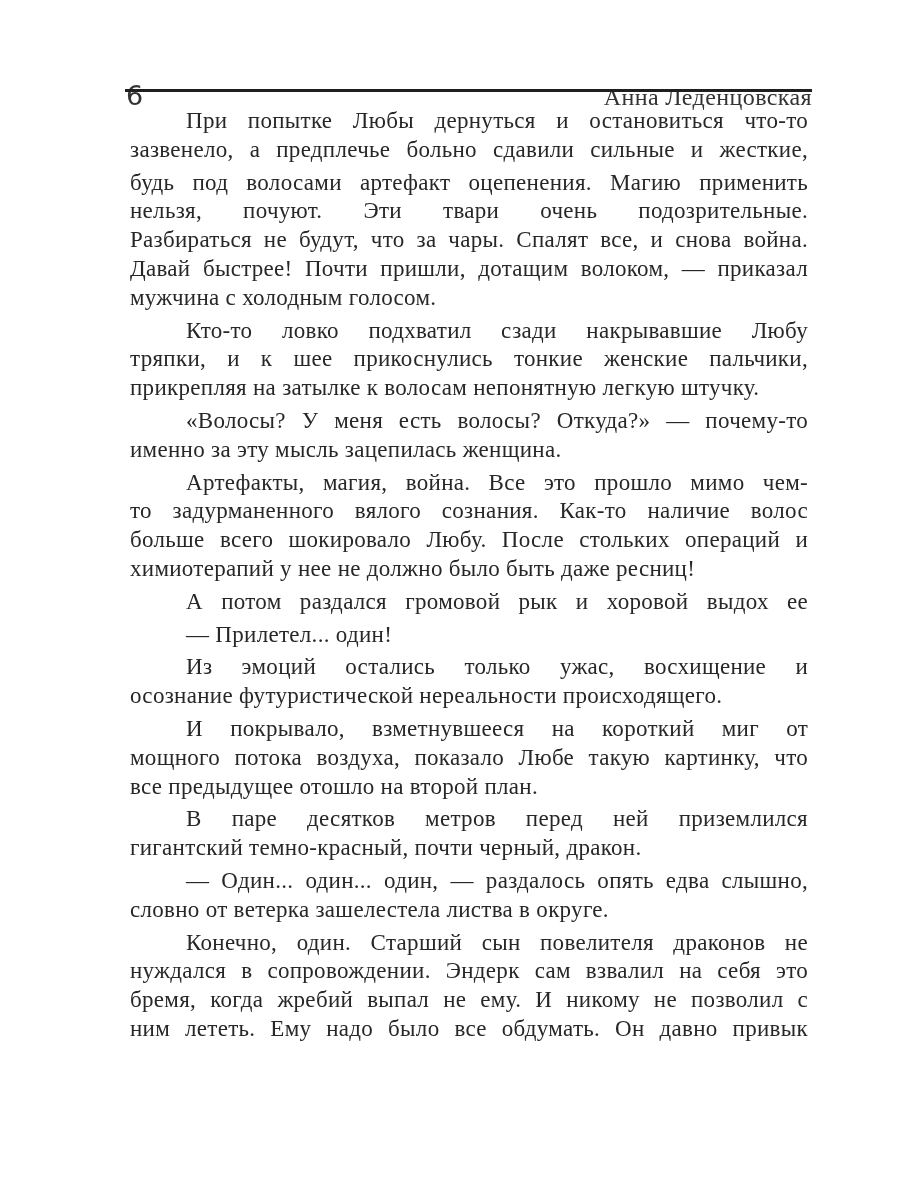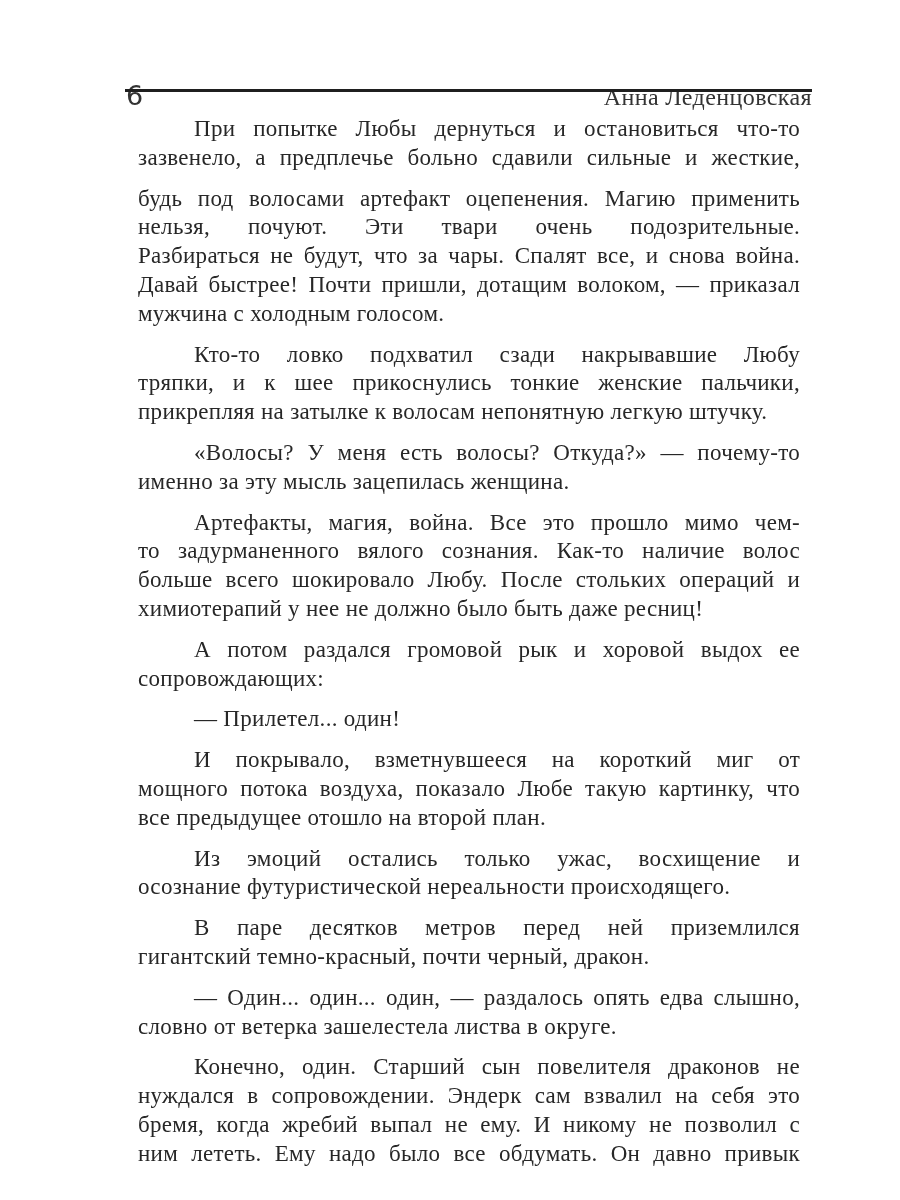--- a/index.html
+++ b/index.html
@@ -57,21 +57,21 @@
     left: 126px;
     right: 88px;
     top: 103px;
     font-family: "Liberation Serif", "DejaVu Serif", serif;
     font-size: 23px;
     line-height: 28.8px;
     letter-spacing: 0.3px;
     color: var(--text, #272727);
   }
   .paragraph {
-    margin: 12px;
+    margin: 4px;
     padding: 0;
   }
   .line {
     text-align: justify;
     text-align-last: justify;
     overflow: hidden;
     white-space: nowrap;
   }
   .line.first {
     text-indent: 56px;
@@ -114,33 +114,32 @@
         <div class="line endline">именно за эту мысль зацепилась женщина.</div>
       </div>
       <div class="paragraph">
         <div class="line first">Артефакты, магия, война. Все это прошло мимо чем-</div>
         <div class="line">то задурманенного вялого сознания. Как-то наличие волос</div>
         <div class="line">больше всего шокировало Любу. После стольких операций и</div>
         <div class="line endline">химиотерапий у нее не должно было быть даже ресниц!</div>
       </div>
       <div class="paragraph">
         <div class="line first">А потом раздался громовой рык и хоровой выдох ее</div>
-        <div class="line endline">сопровождающих:</div>
       </div>
       <div class="paragraph">
         <div class="line first endline">— Прилетел... один!</div>
       </div>
       <div class="paragraph">
+        <div class="line first">Из эмоций остались только ужас, восхищение и</div>
+        <div class="line endline">осознание футуристической нереальности происходящего.</div>
+      </div>
+      <div class="paragraph">
         <div class="line first">И покрывало, взметнувшееся на короткий миг от</div>
         <div class="line">мощного потока воздуха, показало Любе такую картинку, что</div>
         <div class="line endline">все предыдущее отошло на второй план.</div>
-      </div>
-      <div class="paragraph">
-        <div class="line first">Из эмоций остались только ужас, восхищение и</div>
-        <div class="line endline">осознание футуристической нереальности происходящего.</div>
       </div>
       <div class="paragraph">
         <div class="line first">В паре десятков метров перед ней приземлился</div>
         <div class="line endline">гигантский темно-красный, почти черный, дракон.</div>
       </div>
       <div class="paragraph">
         <div class="line first">— Один... один... один, — раздалось опять едва слышно,</div>
         <div class="line endline">словно от ветерка зашелестела листва в округе.</div>
       </div>
       <div class="paragraph">

